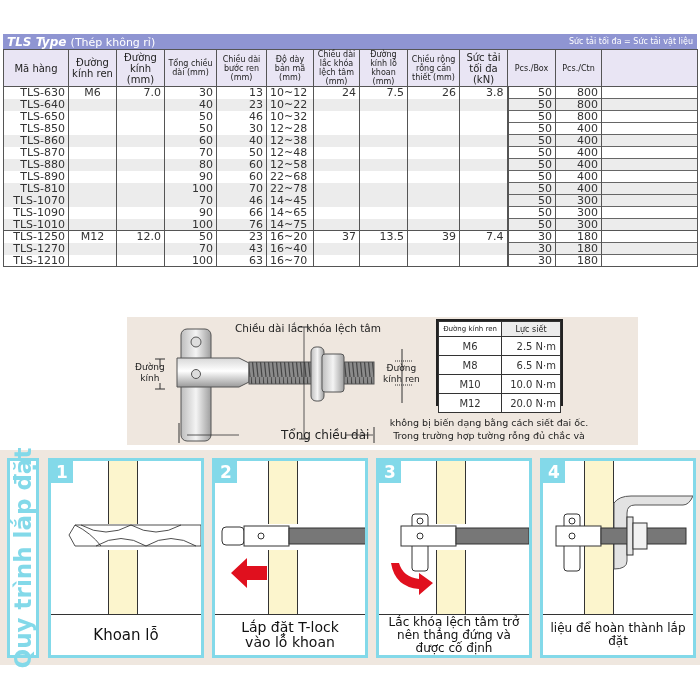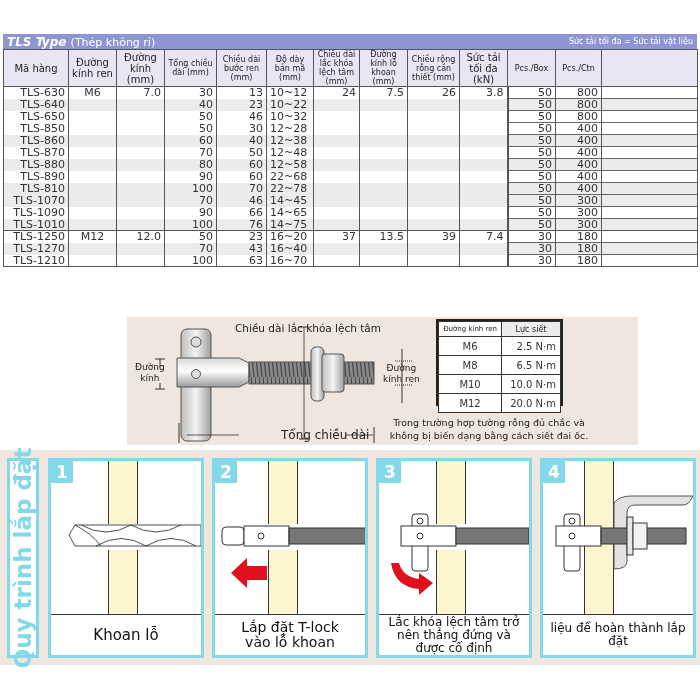--- a/index.html
+++ b/index.html
@@ -400,22 +400,22 @@
             <td class="v">10.0 N·m</td>
           </tr>
       <tr>
             <td class="k">M12</td>
             <td class="v">20.0 N·m</td>
           </tr>
     </tbody>
       </table>
   </div>
   <div class="note">
+    <div>không bị biến dạng bằng cách siết đai ốc.</div>
     <div>Trong trường hợp tường rỗng đủ chắc và</div>
-    <div>không bị biến dạng bằng cách siết đai ốc.</div>
   </div>
 </div>
 
 <div class="steps-bg"></div>
 <div class="vert-label">
   <span>Quy trình lắp đặt</span>
 </div>
 
 <div class="step" style="left:48px;width:156px;">
   <div class="num">1</div>

